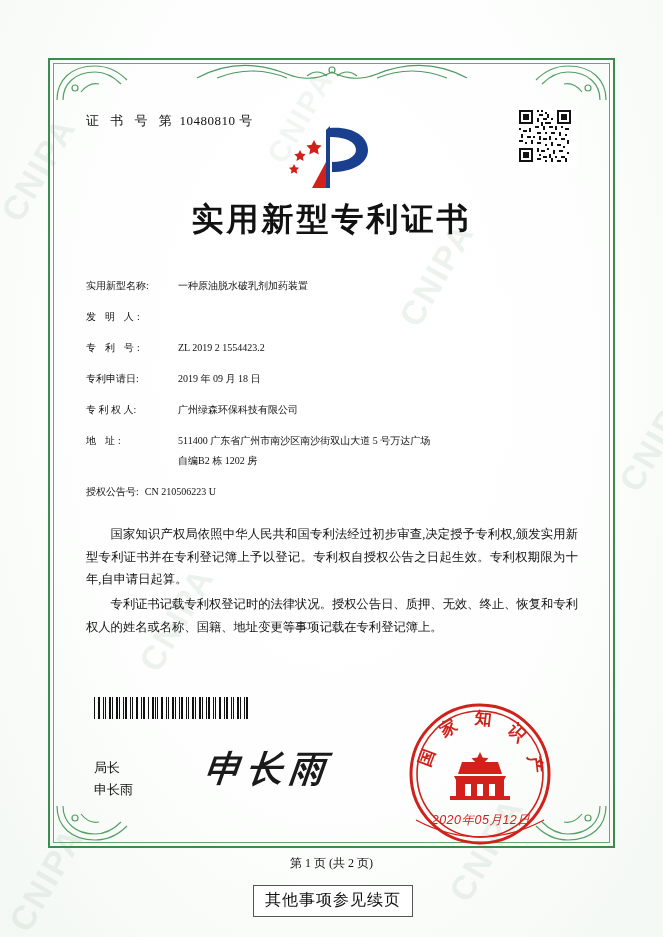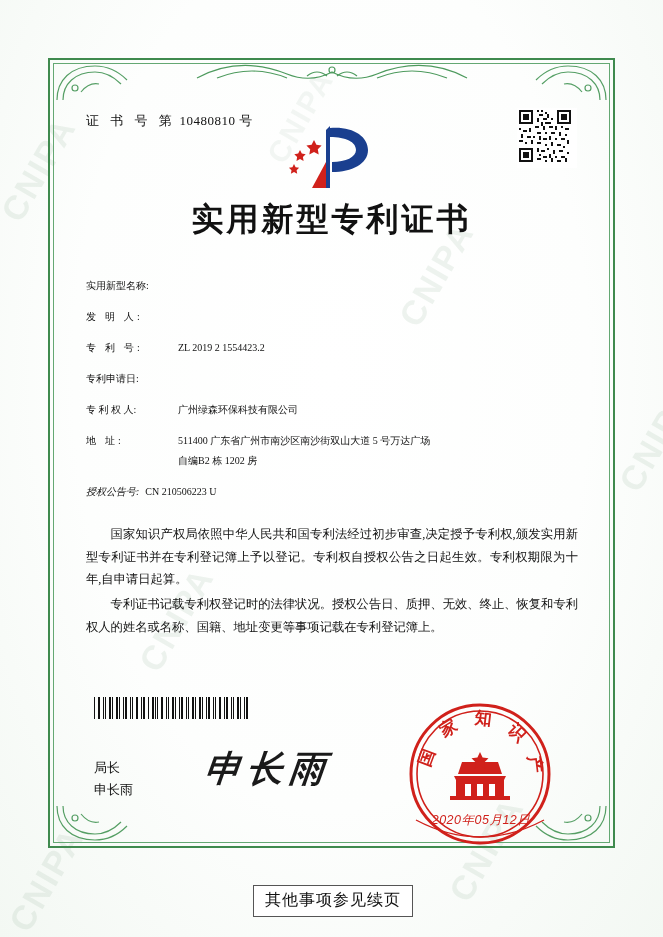--- a/index.html
+++ b/index.html
@@ -130,21 +130,21 @@
     letter-spacing: 0px;
     white-space: nowrap;
   }
   .row .label.sp3 { letter-spacing: 3.2px; }
   .row .value { flex: 1; }
   .row .value .line2 { margin-top: 5px; font-family: Liberation Serif, serif; }
   .row-2col { display: flex; margin-bottom: 14px; }
   .row-2col .left { width: 278px; display: flex; }
   .row-2col .right { display: flex; }
   .row-2col .label { width: 92px; flex: 0 0 92px; }
-  .row-2col .label.r { width: auto; flex: none; margin-right: 6px; font-style: italic; }
+  .row-2col .label.r { width: auto; flex: none; margin-right: 6px; }
 
   
   .paras {
     position: absolute;
     left: 86px; top: 523px;
     width: 492px;
     font-size: 12.3px;
     line-height: 1.85;
     text-align: justify;
   }
@@ -368,33 +368,35 @@
       <path d="M26 42 l1.6 3.2 3.5 .5 -2.5 2.5 .6 3.5 -3.2 -1.7 -3.1 1.7 .6 -3.5 -2.6 -2.5 3.5 -.5 Z" fill="#d0211b"></path>
     </svg>
   </div>
 
   <div class="main-title">实用新型专利证书</div>
 
   <div class="fields">
 
     <div class="row">
       <div class="label">实用新型名称:</div>
+      <div class="value">一种原油脱水破乳剂加药装置</div>
     </div>
 
     <div class="row">
       <div class="label sp3">发 明 人:</div>
     </div>
 
     <div class="row">
       <div class="label sp3">专 利 号:</div>
       <div class="value">ZL 2019 2 1554423.2</div>
     </div>
 
     <div class="row">
       <div class="label">专利申请日:</div>
+      <div class="value">2019 年 09 月 18 日</div>
     </div>
 
     <div class="row">
       <div class="label">专 利 权 人:</div>
       <div class="value">广州绿森环保科技有限公司</div>
     </div>
 
     <div class="row">
       <div class="label sp3">地 址:</div>
       <div class="value">
@@ -514,15 +516,16 @@
         <rect x="-15" y="2" width="6" height="12" fill="#fff"></rect>
         <rect x="-3" y="2" width="6" height="12" fill="#fff"></rect>
         <rect x="9" y="2" width="6" height="12" fill="#fff"></rect>
         <path d="M0 -30 l2.6 5.4 5.9 .8 -4.3 4.2 1 5.9 -5.2 -2.8 -5.2 2.8 1 -5.9 -4.3 -4.2 5.9 -.8 Z" fill="#d0211b"></path>
       </g>
       <path d="M10 120 q64 34 128 0" fill="none" stroke="#d0211b" stroke-width="1.4"></path>
     </svg>
   </div>
   <div class="seal-date">2020年05月12日</div>
 
+  <div class="page-num">第 1 页 (共 2 页)</div>
   <div class="note-box">其他事项参见续页</div>
 
 </div>
 
 </body></html>

